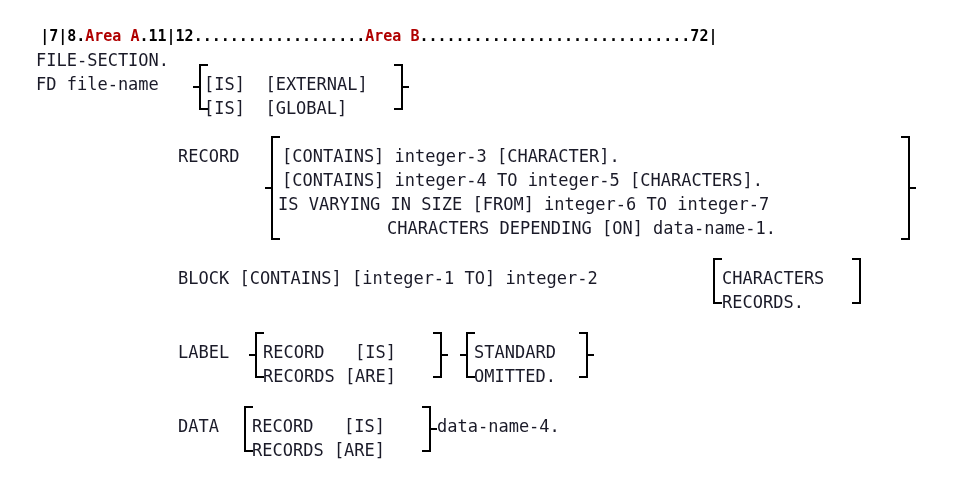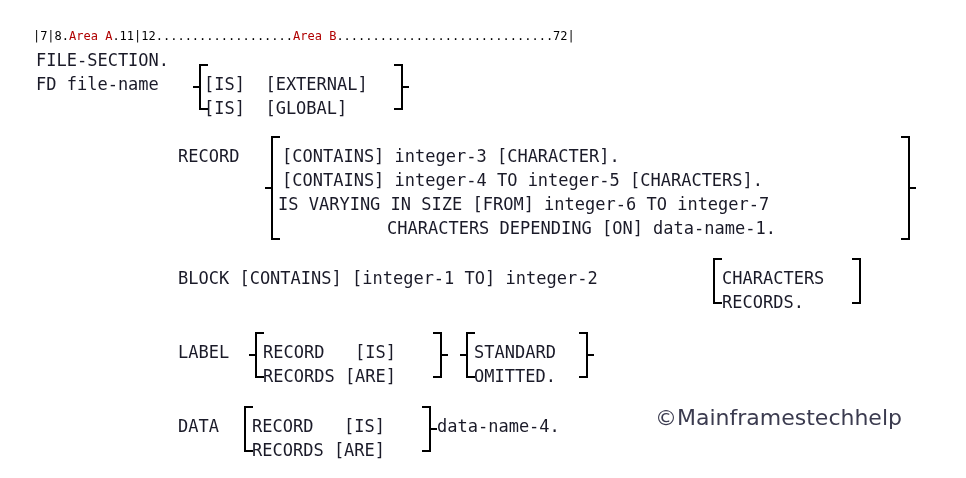--- a/index.html
+++ b/index.html
@@ -15,22 +15,22 @@
     overflow: hidden;
     font-family: "DejaVu Sans Mono", "Liberation Mono", monospace;
   }
 
   
   .ruler {
     position: absolute;
     left: 4px;
     top: 6px;
     font-family: "DejaVu Sans Mono", "Liberation Mono", monospace;
-    font-size: 12px;
-    font-weight: 400;
+    font-size: 15px;
+    font-weight: 700;
     line-height: 20px;
     white-space: pre;
     color: #000000;
     letter-spacing: 0px;
   }
   .ruler .area {
     color: #b00000;
   }
 
   
@@ -106,15 +106,14 @@
 <body>
 
 <div id="page">
 
   <div class="ruler">
     <span>|7|8.</span><span class="area" style="color: rgb(176, 0, 0);">Area A</span><span>.11|12...................</span><span class="area" style="color: rgb(176, 0, 0);">Area B</span><span>..............................72|</span>
   </div>
 
   <div class="code" id="code-body"><div class="line" style="left: 36px; top: 48px;">FILE-SECTION.</div><div class="line" style="left: 36px; top: 72px;">FD file-name</div><div class="line" style="left: 204px; top: 72px;">[IS]  [EXTERNAL]</div><div class="line" style="left: 204px; top: 96px;">[IS]  [GLOBAL]</div><div class="line" style="left: 178px; top: 144px;">RECORD</div><div class="line" style="left: 282px; top: 144px;">[CONTAINS] integer-3 [CHARACTER].</div><div class="line" style="left: 282px; top: 168px;">[CONTAINS] integer-4 TO integer-5 [CHARACTERS].</div><div class="line" style="left: 278px; top: 192px;">IS VARYING IN SIZE [FROM] integer-6 TO integer-7</div><div class="line" style="left: 387px; top: 216px;">CHARACTERS DEPENDING [ON] data-name-1.</div><div class="line" style="left: 178px; top: 266px;">BLOCK [CONTAINS] [integer-1 TO] integer-2</div><div class="line" style="left: 722px; top: 266px;">CHARACTERS</div><div class="line" style="left: 722px; top: 290px;">RECORDS.</div><div class="line" style="left: 178px; top: 340px;">LABEL</div><div class="line" style="left: 263px; top: 340px;">RECORD   [IS]</div><div class="line" style="left: 263px; top: 364px;">RECORDS [ARE]</div><div class="line" style="left: 474px; top: 340px;">STANDARD</div><div class="line" style="left: 474px; top: 364px;">OMITTED.</div><div class="line" style="left: 178px; top: 414px;">DATA</div><div class="line" style="left: 252px; top: 414px;">RECORD   [IS]</div><div class="line" style="left: 252px; top: 438px;">RECORDS [ARE]</div><div class="line" style="left: 437px; top: 414px;">data-name-4.</div><div class="vbrace" style="left: 196px; top: 64px; width: 13px; height: 46px;"><span class="stem"></span><span class="tip-t"></span><span class="tip-b"></span><span class="nub"></span></div><div class="vbrace right" style="left: 393px; top: 64px; width: 13px; height: 46px;"><span class="stem"></span><span class="tip-t"></span><span class="tip-b"></span><span class="nub"></span></div><div class="vbrace" style="left: 268px; top: 136px; width: 13px; height: 104px;"><span class="stem"></span><span class="tip-t"></span><span class="tip-b"></span><span class="nub"></span></div><div class="vbrace right" style="left: 900px; top: 136px; width: 13px; height: 104px;"><span class="stem"></span><span class="tip-t"></span><span class="tip-b"></span><span class="nub"></span></div><div class="vbrace square" style="left: 710px; top: 258px; width: 13px; height: 46px;"><span class="stem"></span><span class="tip-t"></span><span class="tip-b"></span></div><div class="vbrace right square" style="left: 851px; top: 258px; width: 13px; height: 46px;"><span class="stem"></span><span class="tip-t"></span><span class="tip-b"></span></div><div class="vbrace" style="left: 252px; top: 332px; width: 13px; height: 46px;"><span class="stem"></span><span class="tip-t"></span><span class="tip-b"></span><span class="nub"></span></div><div class="vbrace right" style="left: 432px; top: 332px; width: 13px; height: 46px;"><span class="stem"></span><span class="tip-t"></span><span class="tip-b"></span><span class="nub"></span></div><div class="vbrace" style="left: 463px; top: 332px; width: 13px; height: 46px;"><span class="stem"></span><span class="tip-t"></span><span class="tip-b"></span><span class="nub"></span></div><div class="vbrace right" style="left: 578px; top: 332px; width: 13px; height: 46px;"><span class="stem"></span><span class="tip-t"></span><span class="tip-b"></span><span class="nub"></span></div><div class="vbrace square" style="left: 241px; top: 406px; width: 13px; height: 46px;"><span class="stem"></span><span class="tip-t"></span><span class="tip-b"></span></div><div class="vbrace right" style="left: 421px; top: 406px; width: 13px; height: 46px;"><span class="stem"></span><span class="tip-t"></span><span class="tip-b"></span><span class="nub"></span></div></div>
 
-  <div class="watermark" style="left: 655px; top: 405px; color: rgb(59, 59, 79);">©Mainframestechhelp</div>
 
 </div>
 
 </body></html>

